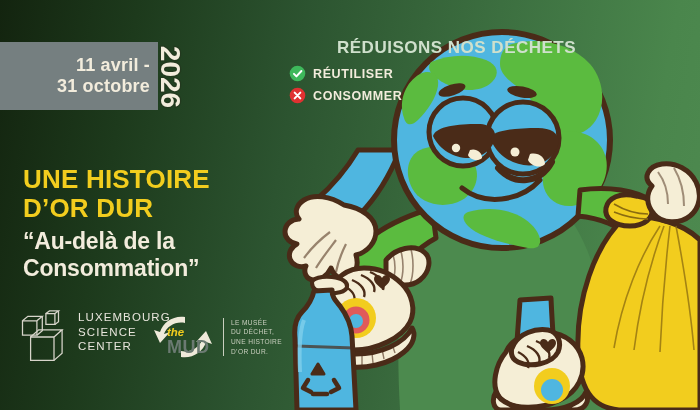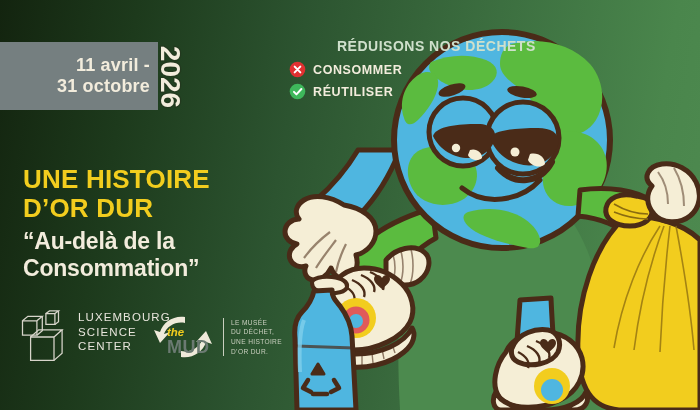--- a/index.html
+++ b/index.html
@@ -97,21 +97,21 @@
     letter-spacing: -0.2px;
   }
   
   .callout {
     position: absolute;
     left: 289px;
     top: 38px;
   }
   .callout-heading {
     color: #cfe0cc;
-    font-size: 14px;
+    font-size: 17px;
     font-weight: bold;
     letter-spacing: 0.5px;
     margin-bottom: 7px;
     padding-left: 48px;
   }
   .callout-row {
     display: flex;
     align-items: center;
     gap: 7px;
     margin-bottom: 5px;
@@ -374,32 +374,32 @@
   <div class="subtitle">
     <div>“Au-delà de la</div>
     <div>Consommation”</div>
   </div>
 
   <div class="callout">
     <div class="callout-heading">RÉDUISONS NOS DÉCHETS</div>
 
     <div class="callout-row">
       <svg class="badge-icon" width="17" height="17" viewBox="0 0 24 24">
+        <circle cx="12" cy="12" r="11" fill="#3eb85b"></circle>
+        <path d="M7 12.5 L10.5 16 L17.5 8.5" fill="none" stroke="#ffffff" stroke-width="2.8" stroke-linecap="round" stroke-linejoin="round"></path>
+      </svg>
+      <span class="callout-label">RÉUTILISER</span>
+    </div>
+
+    <div class="callout-row">
+      <svg class="badge-icon" width="17" height="17" viewBox="0 0 24 24">
         <circle cx="12" cy="12" r="11" fill="#e03131"></circle>
         <path d="M8 8 L16 16 M16 8 L8 16" stroke="#ffffff" stroke-width="2.8" stroke-linecap="round"></path>
       </svg>
       <span class="callout-label">CONSOMMER</span>
-    </div>
-
-    <div class="callout-row">
-      <svg class="badge-icon" width="17" height="17" viewBox="0 0 24 24">
-        <circle cx="12" cy="12" r="11" fill="#3eb85b"></circle>
-        <path d="M7 12.5 L10.5 16 L17.5 8.5" fill="none" stroke="#ffffff" stroke-width="2.8" stroke-linecap="round" stroke-linejoin="round"></path>
-      </svg>
-      <span class="callout-label">RÉUTILISER</span>
     </div>
   </div>
 
   <div class="logo-lsc">
     <svg width="54" height="54" viewBox="0 0 60 60">
       <g fill="none" stroke="#d8d5cb" stroke-width="1.4">
 
         <path d="M31 4 L41 4 L41 16 L31 16 Z"></path>
         <path d="M31 4 L35 1 L45 1 L41 4"></path>
         <path d="M41 16 L45 13 L45 1"></path>

